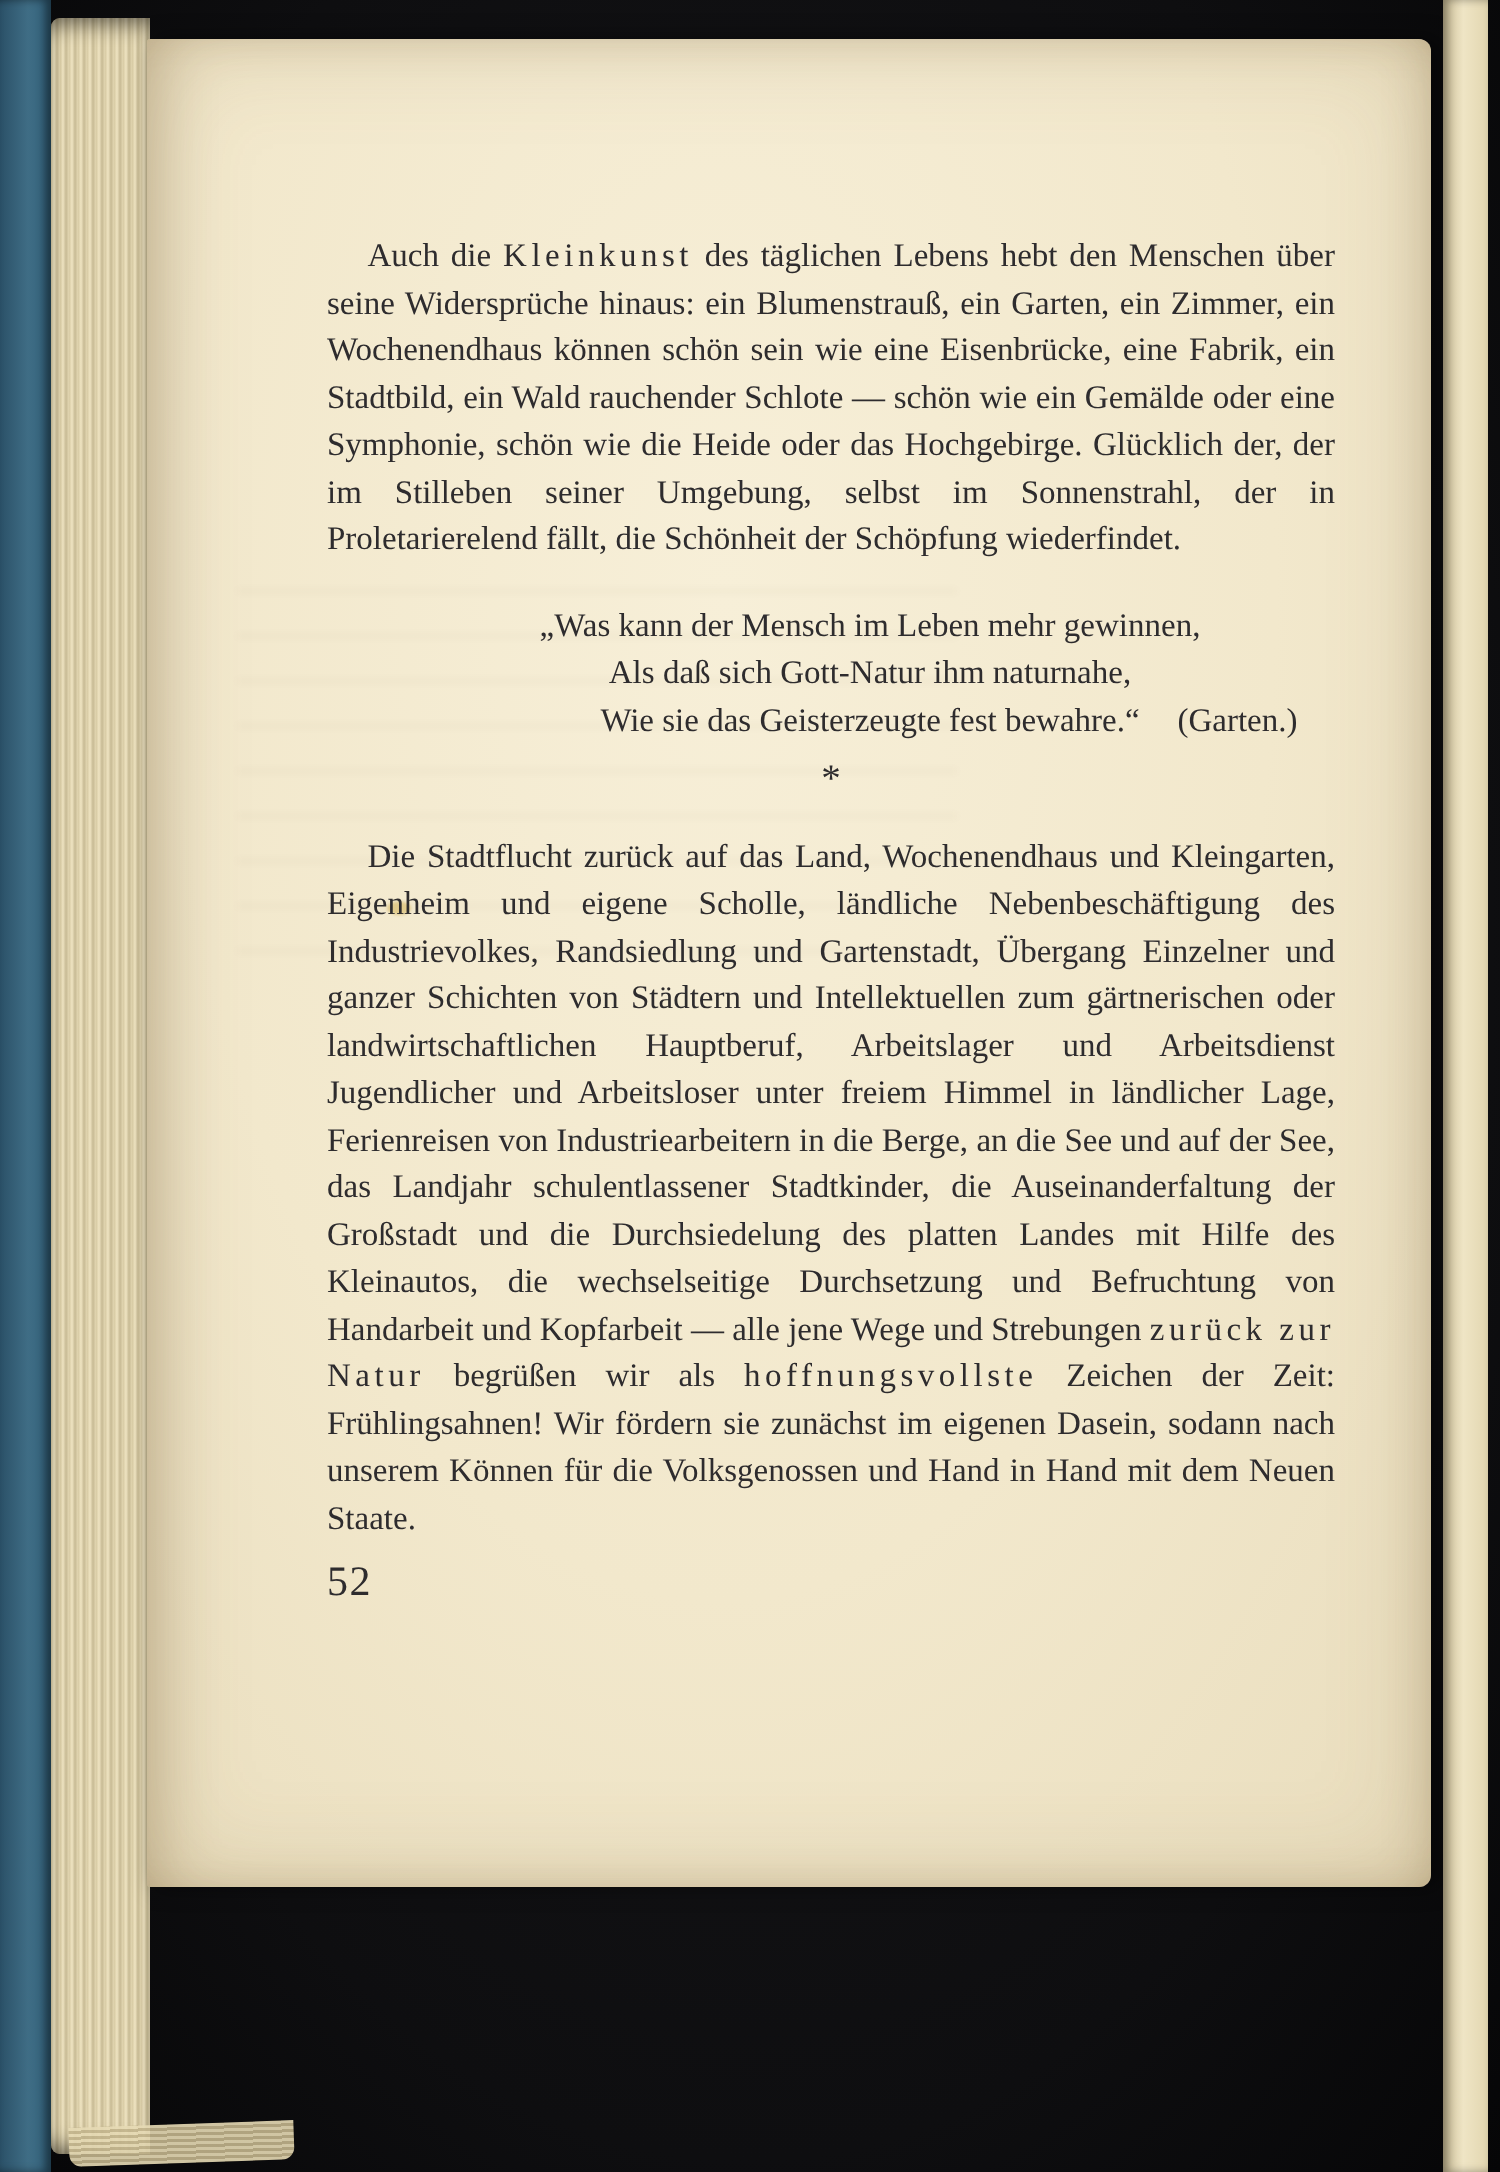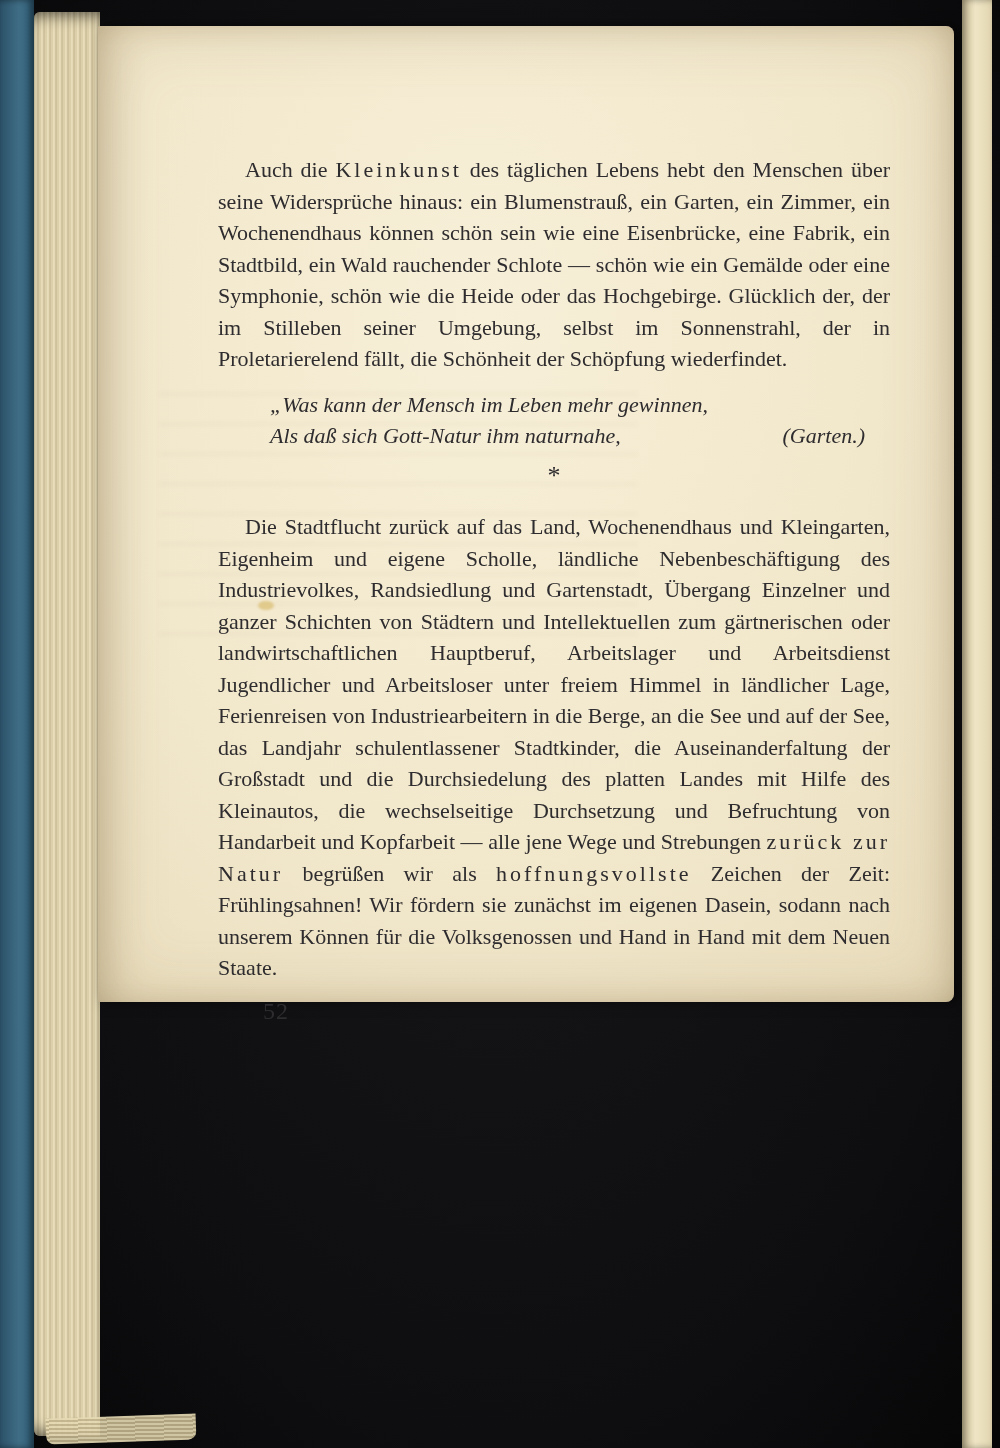--- a/index.html
+++ b/index.html
@@ -38,21 +38,21 @@
     background: repeating-linear-gradient(180deg, #e6dab4 0 2px, #c2b48c 2px 4px);
     transform: rotate(-2deg);
     border-radius: 0 0 8px 8px;
     opacity: .9;
   }
 
   
   .page {
     position: absolute;
     left: 98px; top: 26px;
-    width: 856px; height: 976px;
+    width: 856px; height: 1232px;
     background: radial-gradient(ellipse at 45% 30%, #f7efd8 0%, var(--paper, #f2e8cc) 55%, #e9ddbd 100%);
     border-radius: 2px 8px 8px 2px;
     box-shadow:
       inset 0 0 70px rgba(130,105,60,.22),
       inset 22px 0 42px -18px rgba(110,85,45,.32),
       inset -16px 0 32px -16px rgba(110,85,45,.26),
       6px 0 14px rgba(0,0,0,.5);
   }
 
   
@@ -85,46 +85,44 @@
     line-height: 31.5px;
     text-align: justify;
     hyphens: auto;
     -webkit-hyphens: auto;
   }
   .para { margin: 0; text-indent: 27px; }
   .sperr { letter-spacing: 3px; }
 
   .poem {
     position: relative;
-    margin: 14px 0 8px 52px;
-    text-align: left;
+    margin: 26px 0 8px 52px;
+    text-align: center;
     text-indent: 0;
-    font-style: italic;
   }
   .poem-line { white-space: nowrap; }
   .poem-attrib {
     position: absolute;
     right: 25px; bottom: 0;
     white-space: nowrap;
   }
 
   .separator {
     text-align: center;
     text-indent: 0;
     font-size: 26px;
     margin: 8px 0 20px 0;
   }
 
   .page-number {
     margin-top: 12px;
     text-indent: 0;
     text-align: left;
-    font-size: 24px;
+    font-size: 28px;
     letter-spacing: 1px;
-    margin-left: 45px;
   }
 
   
   .next-page-edge {
     position: absolute;
     left: 962px; top: 0;
     width: 30px; height: 100%;
     background: linear-gradient(90deg, #c9bc96 0%, #efe5c5 45%, #e2d6b0 100%);
     box-shadow: inset 3px 0 6px rgba(0,0,0,.35);
   }
@@ -142,20 +140,21 @@
     <div class="showthrough"></div>
     <div class="stain"></div>
 
     <div class="text-block">
 
       <p class="para"><span>Auch die </span><span class="sperr">Kleinkunst</span><span> des täglichen Lebens hebt den Menschen über seine Widersprüche hinaus: ein Blumenstrauß, ein Garten, ein Zimmer, ein Wochenendhaus können schön sein wie eine Eisenbrücke, eine Fabrik, ein Stadtbild, ein Wald rauchender Schlote — schön wie ein Gemälde oder eine Symphonie, schön wie die Heide oder das Hochgebirge. Glücklich der, der im Stilleben seiner Umgebung, selbst im Sonnenstrahl, der in Proletarierelend fällt, die Schönheit der Schöpfung wiederfindet.</span></p>
 
       <div class="poem">
         <div class="poem-line">„Was kann der Mensch im Leben mehr gewinnen,</div>
         <div class="poem-line">Als daß sich Gott-Natur ihm naturnahe,</div>
+        <div class="poem-line">Wie sie das Geisterzeugte fest bewahre.“</div>
         <div class="poem-attrib">(Garten.)</div>
       </div>
 
       <div class="separator">*</div>
 
       <p class="para"><span>Die Stadtflucht zurück auf das Land, Wochenendhaus und Kleingarten, Eigenheim und eigene Scholle, ländliche Nebenbeschäftigung des Industrievolkes, Randsiedlung und Gartenstadt, Übergang Einzelner und ganzer Schichten von Städtern und Intellektuellen zum gärtnerischen oder landwirtschaftlichen Hauptberuf, Arbeitslager und Arbeitsdienst Jugendlicher und Arbeitsloser unter freiem Himmel in ländlicher Lage, Ferienreisen von Industriearbeitern in die Berge, an die See und auf der See, das Landjahr schulentlassener Stadtkinder, die Auseinanderfaltung der Großstadt und die Durchsiedelung des platten Landes mit Hilfe des Kleinautos, die wechselseitige Durchsetzung und Befruchtung von Handarbeit und Kopfarbeit — alle jene Wege und Strebungen </span><span class="sperr">zurück zur Natur</span><span> begrüßen wir als </span><span class="sperr">hoffnungsvollste</span><span> Zeichen der Zeit: Frühlingsahnen! Wir fördern sie zunächst im eigenen Dasein, sodann nach unserem Können für die Volksgenossen und Hand in Hand mit dem Neuen Staate.</span></p>
 
 
       <div class="page-number">52</div>
 

